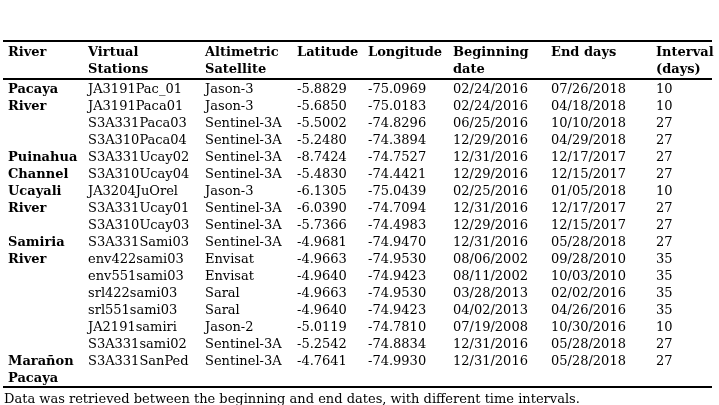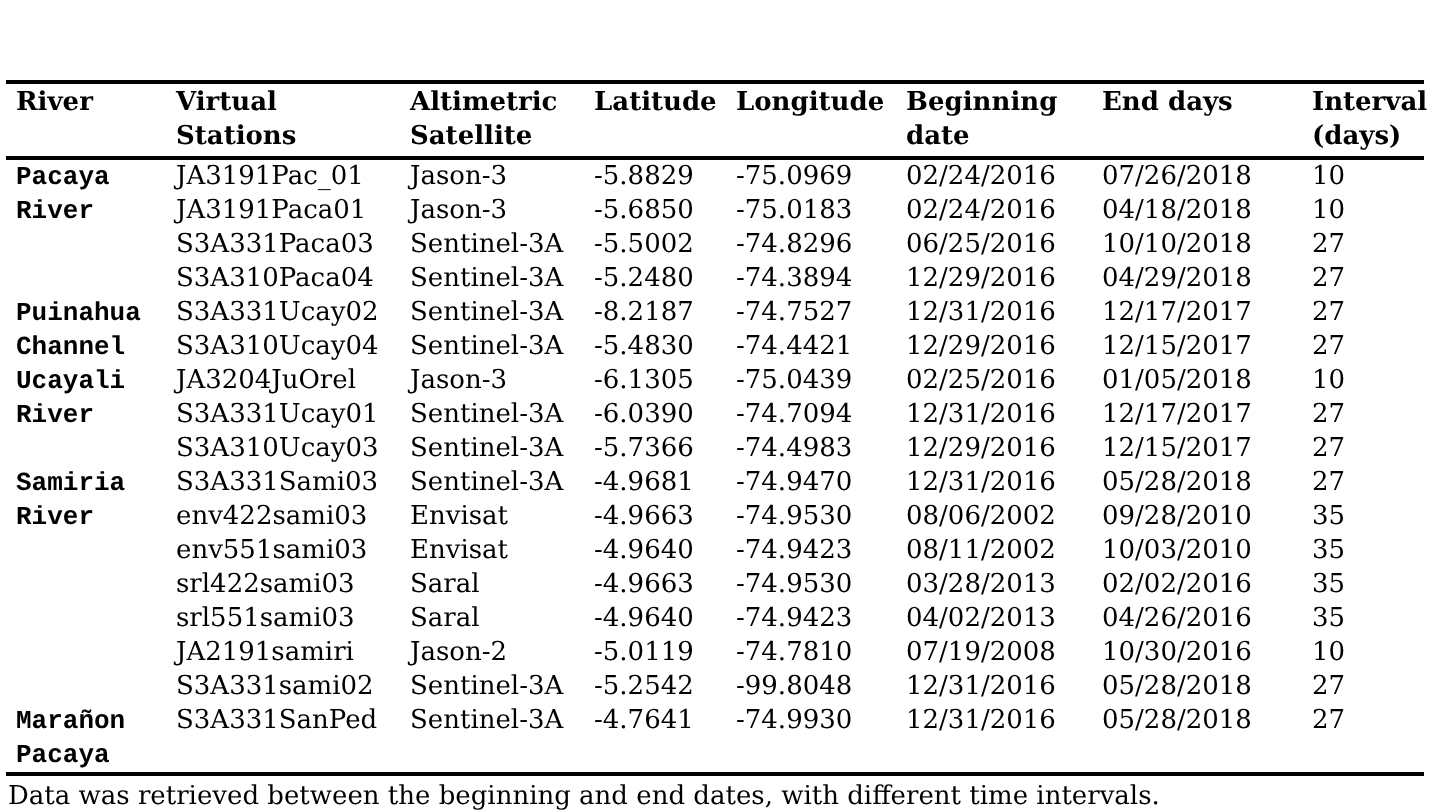--- a/index.html
+++ b/index.html
@@ -38,21 +38,20 @@
   thead th {
     font-weight: bold;
     white-space: pre-line;
     border-bottom: 2px solid #000;
     padding-top: 1px;
     padding-bottom: 1px;
   }
   td.river {
     font-weight: bold;
     white-space: normal;
-    font-family: Liberation Mono, monospace;
   }
   .caption {
     margin: 3px 0 0 4px;
     line-height: 16px;
   }
   col.c-river    { width: 80px; }
   col.c-station  { width: 117px; }
   col.c-sat     { width: 92px; }
   col.c-lat     { width: 71px; }
   col.c-lon     { width: 85px; }
@@ -126,21 +125,21 @@
           <td>-5.2480</td>
           <td>-74.3894</td>
           <td>12/29/2016</td>
           <td>04/29/2018</td>
           <td>27</td>
         </tr>
         <tr>
           <td class="river" rowspan="2">Puinahua Channel</td>
           <td>S3A331Ucay02</td>
           <td>Sentinel-3A</td>
-          <td>-8.2187</td>
+          <td>-8.7424</td>
           <td>-74.7527</td>
           <td>12/31/2016</td>
           <td>12/17/2017</td>
           <td>27</td>
         </tr>
         <tr>
           <td>S3A310Ucay04</td>
           <td>Sentinel-3A</td>
           <td>-5.4830</td>
           <td>-74.4421</td>
@@ -228,21 +227,21 @@
           <td>-5.0119</td>
           <td>-74.7810</td>
           <td>07/19/2008</td>
           <td>10/30/2016</td>
           <td>10</td>
         </tr>
         <tr>
           <td>S3A331sami02</td>
           <td>Sentinel-3A</td>
           <td>-5.2542</td>
-          <td>-99.8048</td>
+          <td>-74.8834</td>
           <td>12/31/2016</td>
           <td>05/28/2018</td>
           <td>27</td>
         </tr>
         <tr>
           <td class="river" rowspan="1">Marañon Pacaya</td>
           <td>S3A331SanPed</td>
           <td>Sentinel-3A</td>
           <td>-4.7641</td>
           <td>-74.9930</td>

